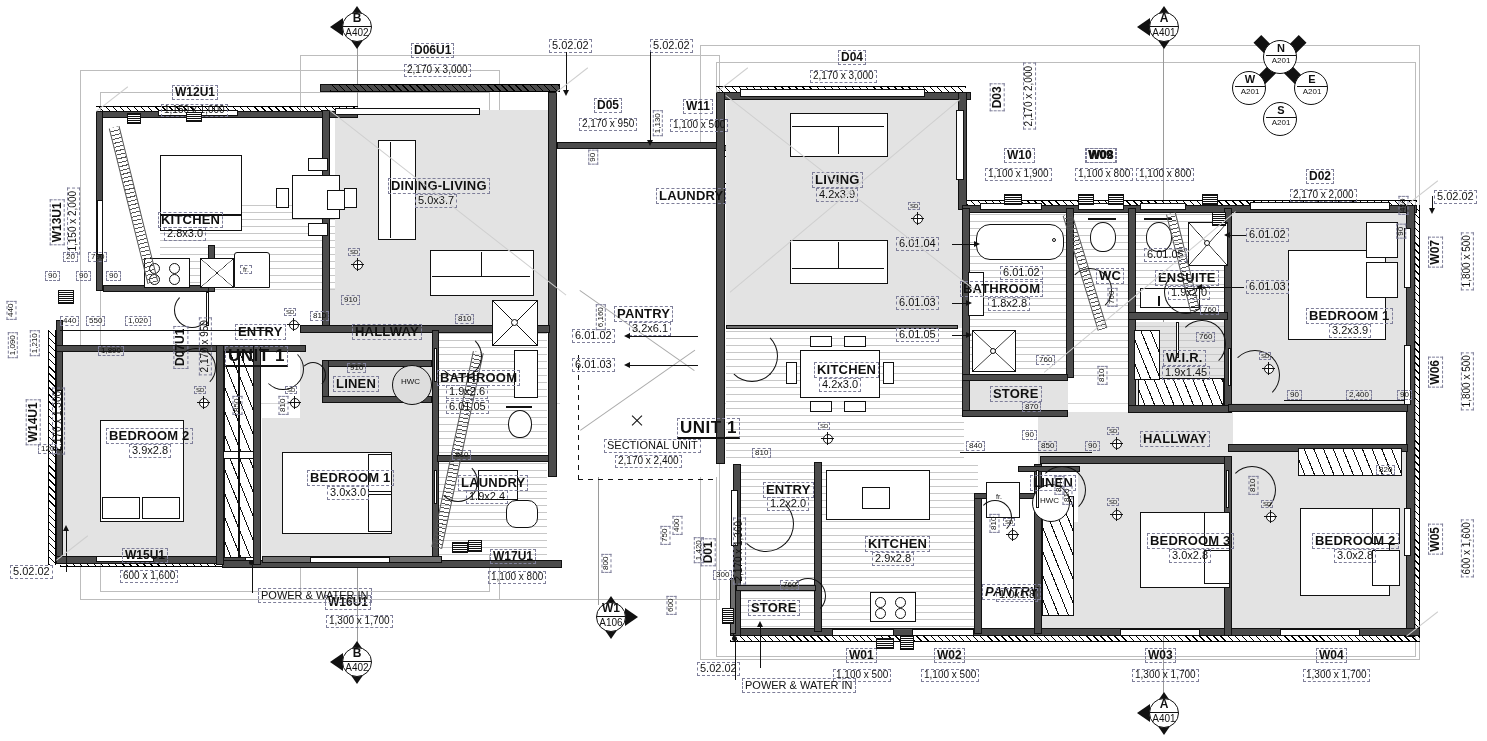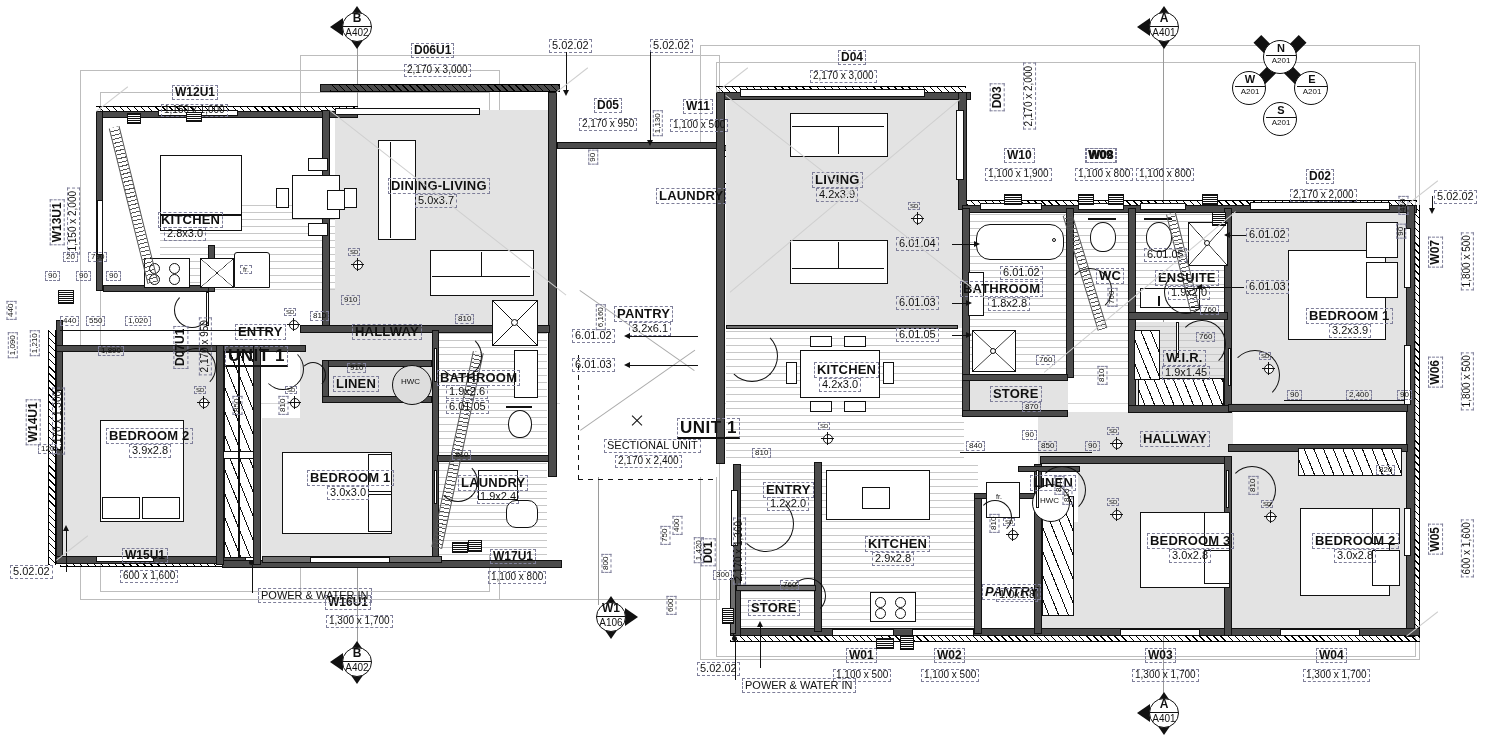--- a/index.html
+++ b/index.html
@@ -410,21 +410,21 @@
   <span class="tag rd" style="left:164px;top:227px;">2.8x3.0</span>
   <span class="tag rn" style="left:388px;top:178px;">DINING-LIVING</span>
   <span class="tag rd" style="left:415px;top:194px;">5.0x3.7</span>
   <span class="tag rn" style="left:235px;top:324px;">ENTRY</span>
   <span class="tag unit" style="left:225px;top:346px;border-bottom:2px solid #111;">UNIT 1</span>
   <span class="tag rn" style="left:352px;top:324px;">HALLWAY</span>
   <span class="tag rn" style="left:333px;top:376px;">LINEN</span>
   <span class="tag rn" style="left:437px;top:370px;">BATHROOM</span>
   <span class="tag rd" style="left:446px;top:385px;">1.9x2.6</span>
   <span class="tag rn" style="left:458px;top:475px;">LAUNDRY</span>
-  <span class="tag rd" style="left:466px;top:490px;margin-left:11px;">1.9x2.4</span>
+  <span class="tag rd" style="left:466px;top:490px;">1.9x2.4</span>
   <span class="tag rn" style="left:656px;top:188px;">LAUNDRY</span>
   <span class="tag rn" style="left:106px;top:428px;">BEDROOM 2</span>
   <span class="tag rd" style="left:129px;top:444px;">3.9x2.8</span>
   <span class="tag rn" style="left:307px;top:470px;">BEDROOM 1</span>
   <span class="tag rd" style="left:327px;top:486px;">3.0x3.0</span>
   <span class="tag rn" style="left:614px;top:306px;">PANTRY</span>
   <span class="tag rd" style="left:629px;top:322px;">3.2x6.1</span>
   <span class="tag rd" style="left:604px;top:439px;font-size:11px;">SECTIONAL UNIT</span>
   <span class="tag dim" style="left:615px;top:455px;">2,170 x 2,400</span>
 

